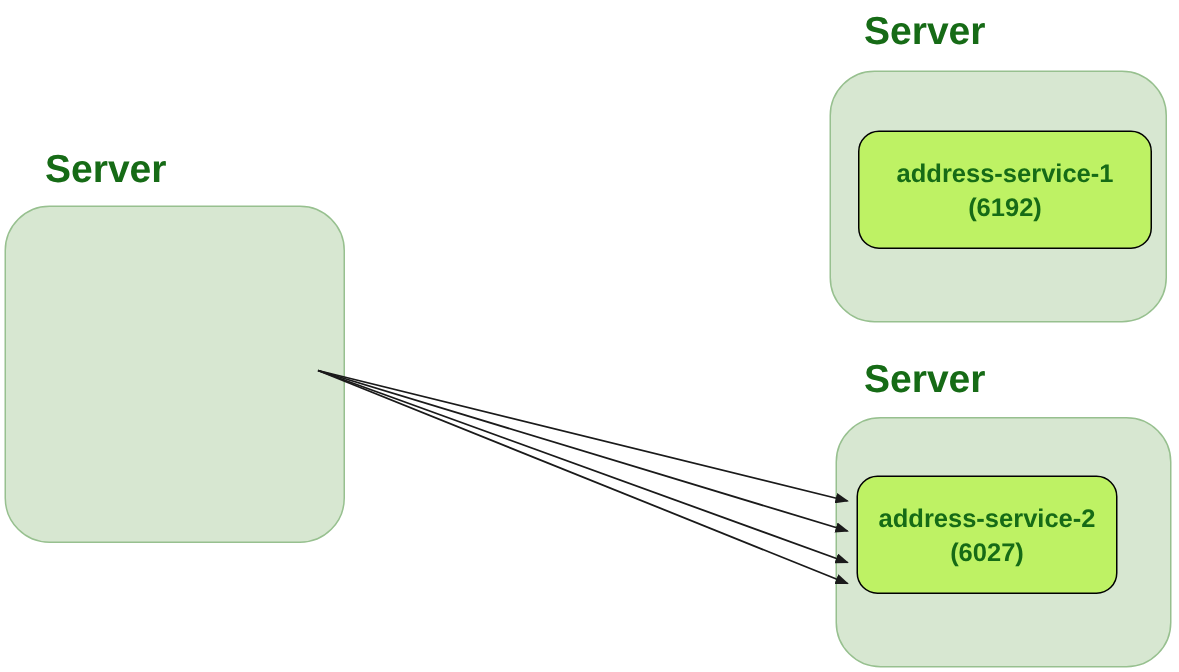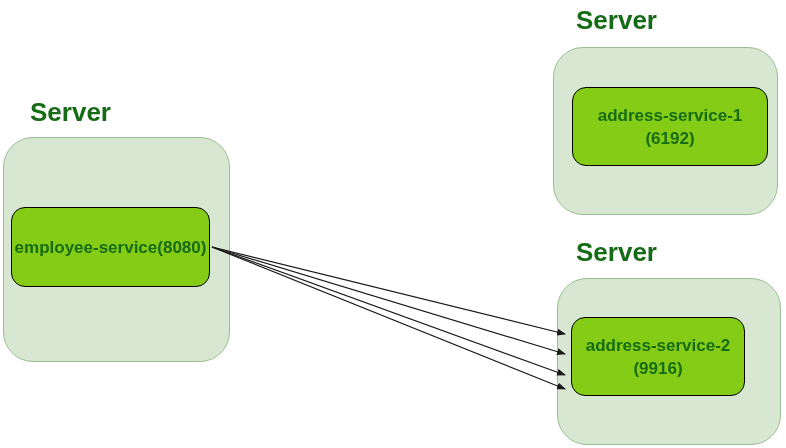--- a/index.html
+++ b/index.html
@@ -27,21 +27,21 @@
     letter-spacing: 0px;
   }
   .server-box {
     position: absolute;
     background: var(--green-fill);
     border: 1.5px solid var(--green-border);
     border-radius: 30px;
   }
   .service-box {
     position: absolute;
-    background: #84cc16;
+    background: #bef264;
     border: 1.4px solid var(--service-border);
     border-radius: 14px;
     display: flex;
     flex-direction: column;
     align-items: center;
     justify-content: center;
     text-align: center;
     font-weight: bold;
     color: var(--text-green);
     font-size: 17px;
@@ -55,36 +55,33 @@
     pointer-events: none;
   }
 </style>
 </head>
 <body>
 
 <div id="canvas">
 
   <div class="server-title" style="left:30px; top:97px; width:150px;">Server</div>
   <div class="server-box" style="left:3px; top:137px; width:227px; height:225px;"></div>
-  <div class="service-box" style="left:11px; top:207px; width:199px; height:80px;">
-    <span class="line">employee-service(8080)</span>
-  </div>
 
   <div class="server-title" style="left:576px; top:5px; width:150px;">Server</div>
   <div class="server-box" style="left:553px; top:47px; width:225px; height:168px;"></div>
   <div class="service-box" style="left:572px; top:87px; width:196px; height:79px;">
     <span class="line">address-service-1</span>
     <span class="line">(6192)</span>
   </div>
 
   <div class="server-title" style="left:576px; top:237px; width:150px;">Server</div>
   <div class="server-box" style="left:557px; top:278px; width:224px; height:167px;"></div>
   <div class="service-box" style="left:571px; top:317px; width:174px; height:79px;">
     <span class="line">address-service-2</span>
-    <span class="line">(9916)</span>
+    <span class="line">(6027)</span>
   </div>
 
   <svg id="arrows-layer" viewBox="0 0 786 448" xmlns="http://www.w3.org/2000/svg">
     <defs>
       <marker id="arrowhead" markerWidth="9" markerHeight="7" refX="8" refY="3.5" orient="auto" markerUnits="userSpaceOnUse">
         <path d="M0,0 L9,3.5 L0,7 Z" fill="#1a1a1a"></path>
       </marker>
     </defs>
   <line x1="212" y1="247" x2="565" y2="334" stroke="#1a1a1a" stroke-width="1.2" marker-end="url(#arrowhead)"></line>
       <line x1="212" y1="247" x2="565" y2="354" stroke="#1a1a1a" stroke-width="1.2" marker-end="url(#arrowhead)"></line>

